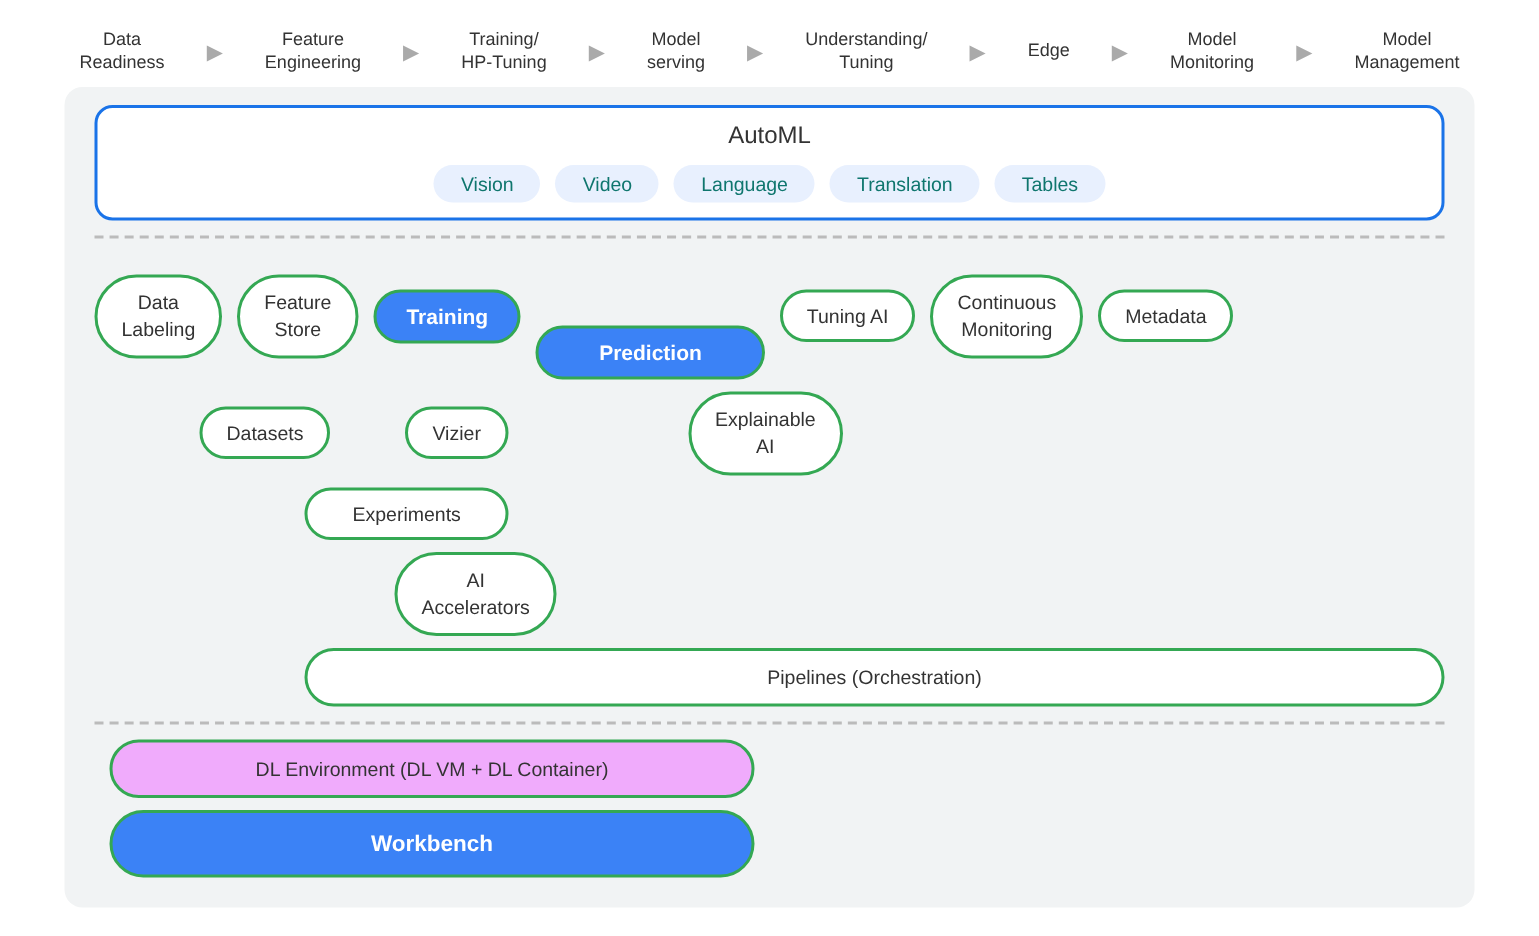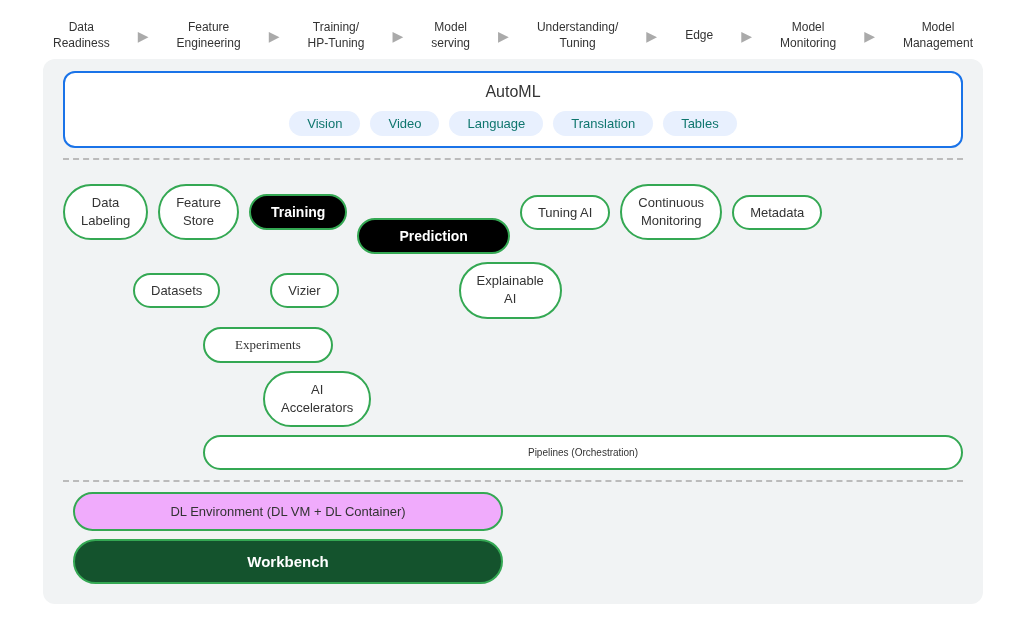--- a/index.html
+++ b/index.html
@@ -112,29 +112,29 @@
       white-space: nowrap;
       text-align: center;
     }
     .pill-filled {
       border: 2px solid #34a853;
       border-radius: 50px;
       padding: 8px 20px;
       font-size: 14px;
       font-weight: 600;
       color: #fff;
-      background: #000000;
+      background: #3b82f6;
       white-space: nowrap;
       text-align: center;
     }
     .pill-wide {
       border: 2px solid #34a853;
       border-radius: 50px;
       padding: 8px 30px;
-      font-size: 10px;
+      font-size: 13px;
       color: #333;
       background: #fff;
       white-space: nowrap;
       text-align: center;
       flex: 1;
       max-width: 700px;
     }
 
     
     .bottom-section {
@@ -152,21 +152,21 @@
       width: 430px;
       margin-left: 10px;
     }
     .workbench-bar {
       border: 2px solid #34a853;
       border-radius: 50px;
       padding: 12px 20px;
       font-size: 15px;
       font-weight: 700;
       color: #fff;
-      background: #14532d;
+      background: #3b82f6;
       text-align: center;
       width: 430px;
       margin-left: 10px;
     }
   </style>
 </head>
 <body>
 
 <div class="container">
 
@@ -241,21 +241,21 @@
       <div style="display:flex; margin-bottom:8px; padding-left:70px; align-items:center;">
         <div class="pill">Datasets</div>
         <div style="margin-left:50px;">
           <div class="pill">Vizier</div>
         </div>
         <div style="margin-left:120px;">
           <div class="pill" style="white-space:pre-line; text-align:center; line-height:1.4">Explainable<br>AI</div>
         </div>
       </div>
 
-      <div style="display:flex; gap:10px; margin-bottom:8px; padding-left:140px;font-family:Liberation Serif, serif;">
+      <div style="display:flex; gap:10px; margin-bottom:8px; padding-left:140px;">
         <div class="pill" style="padding: 8px 30px;">Experiments</div>
       </div>
 
       <div style="display:flex; gap:10px; margin-bottom:8px; padding-left:200px;">
         <div class="pill" style="white-space:pre-line; text-align:center; line-height:1.4">AI<br>Accelerators</div>
       </div>
 
       <div style="display:flex; margin-bottom:8px; padding-left:140px; padding-right:0;">
         <div class="pill-wide" style="flex:1; text-align:center; padding: 10px 20px; max-width: 820px;">Pipelines (Orchestration)</div>
       </div>

